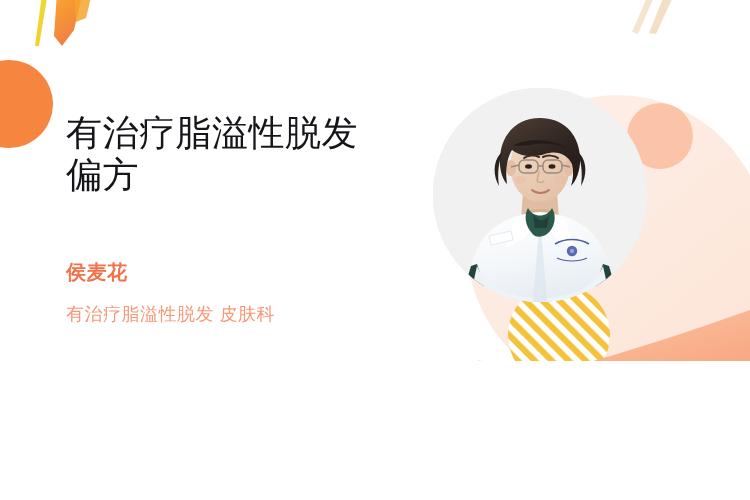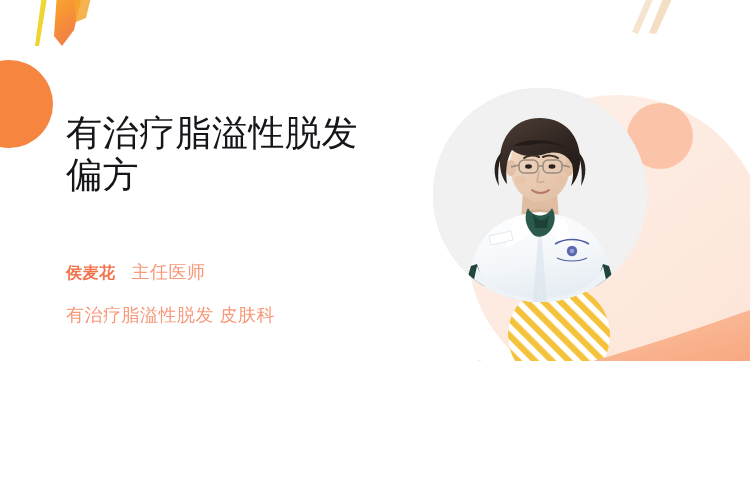--- a/index.html
+++ b/index.html
@@ -34,21 +34,21 @@
     letter-spacing:0.5px;
     white-space:pre-line;
   }
   .byline { margin-top:62px; }
   .byline-row {
     display:flex;
     align-items:baseline;
     line-height:28px;
   }
   .doc-name {
-    font-size:16px;
+    font-size:20px;
     font-weight:700;
     color:#f2724a;
     letter-spacing:0.5px;
   }
   .doc-title {
     font-size:18px;
     font-weight:400;
     color:#f79878;
     letter-spacing:0.5px;
     margin-left:16px;
@@ -246,19 +246,18 @@
     </svg>
   </div>
 
   <div class="content">
     <div class="title">有治疗脂溢性脱发
 偏方</div>
 
     <div class="byline">
       <div class="byline-row">
         <span class="doc-name">侯麦花</span>
-        <span class="doc-title">主任医师</span>
       </div>
       <div class="doc-org">有治疗脂溢性脱发  皮肤科</div>
     </div>
   </div>
 
 </div>
 
 </body></html>

